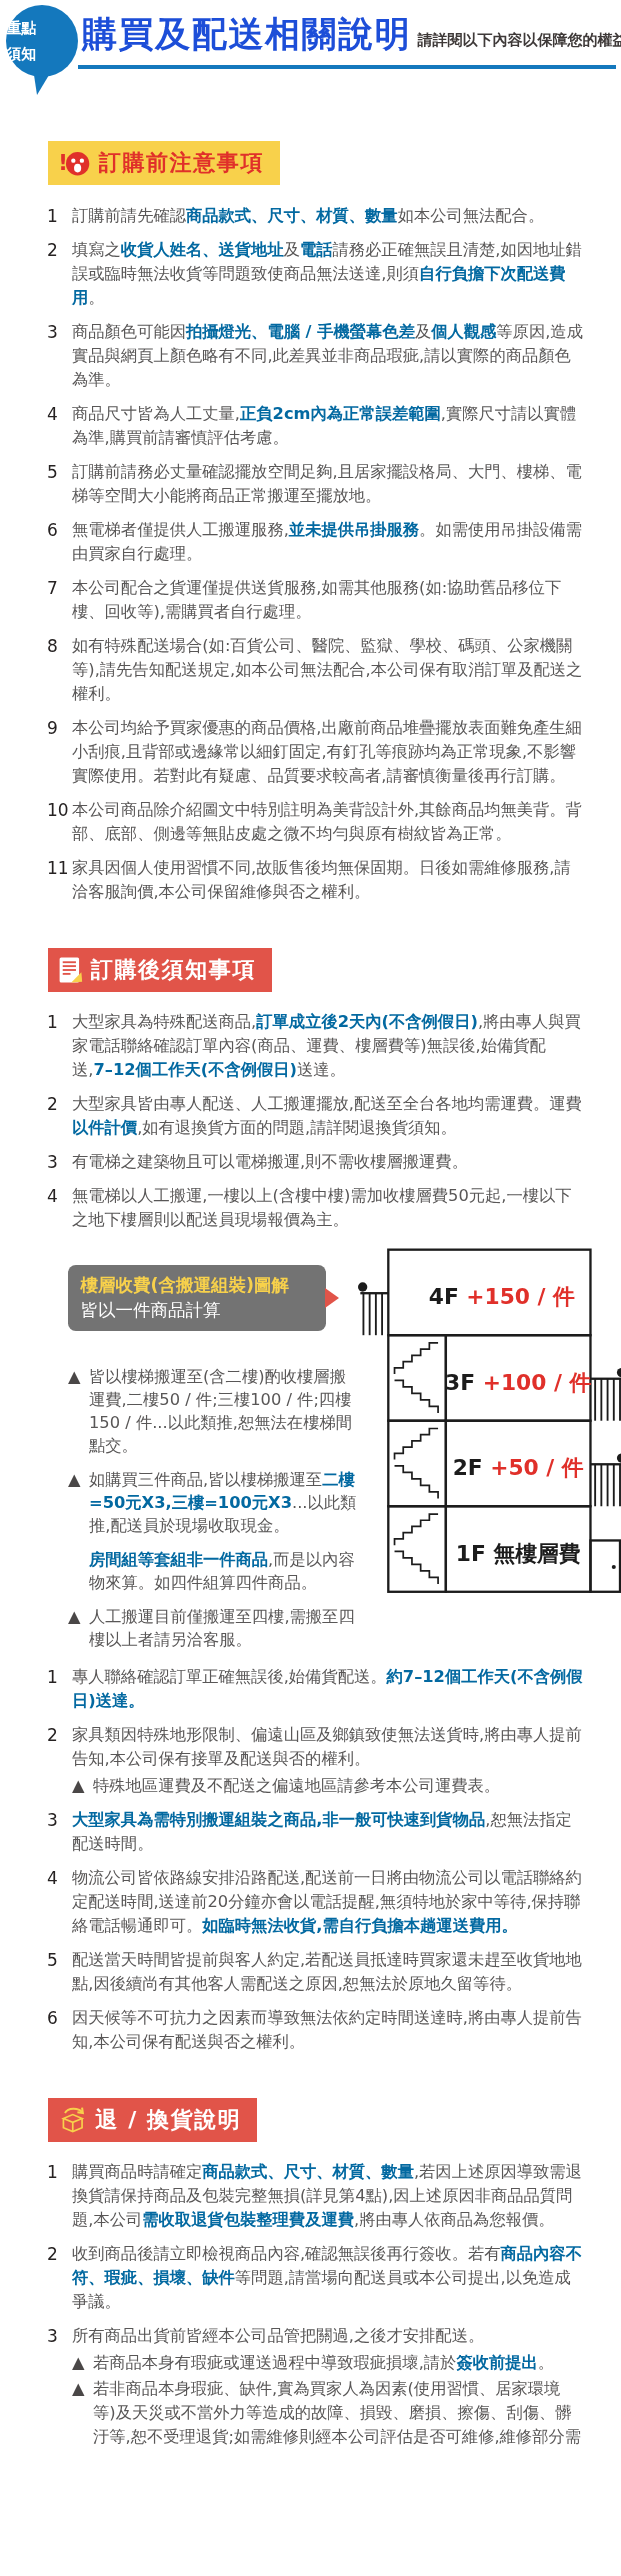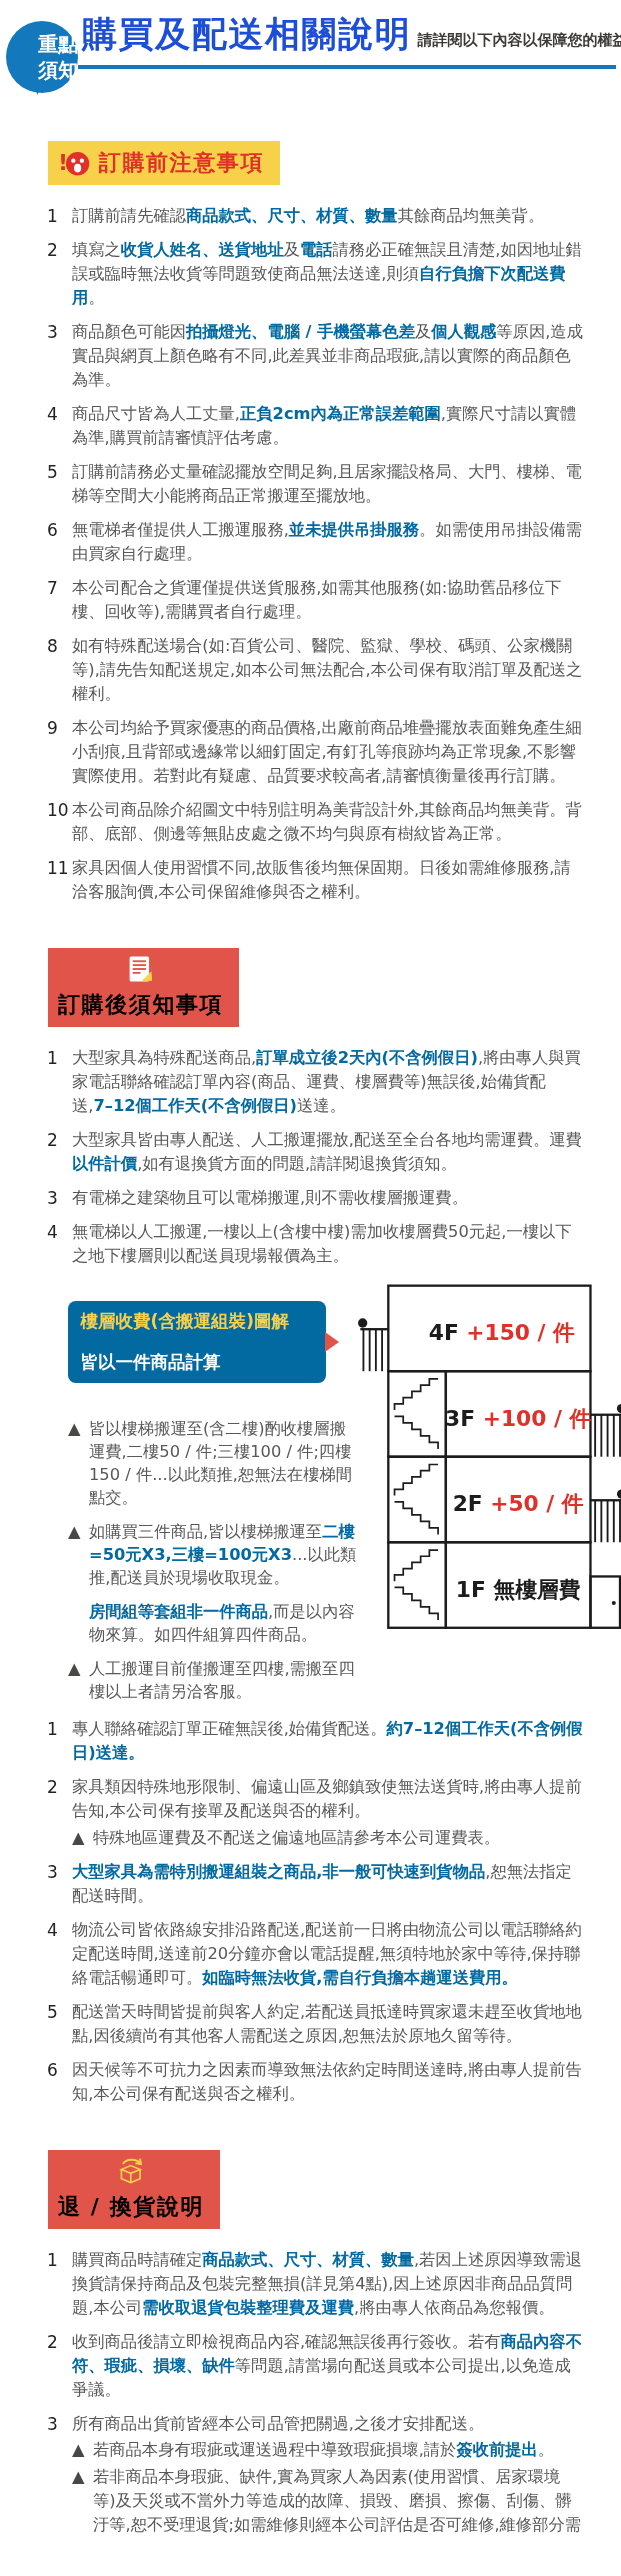--- a/index.html
+++ b/index.html
@@ -1,48 +1,48 @@
 <!DOCTYPE html>
 <html style="font-size:12.4px"><head>
 <meta charset="utf-8">
 <style>
   html,body{margin:0;padding:0;background:#fff;}
   body{font-family:"DejaVu Sans",sans-serif;color:#595757;}
   .page{width:622px;min-height:2576px;margin:0 auto;background:#fff;overflow:hidden;}
   
   .hdr{position:relative;height:107px;}
   .hdr-rule{position:absolute;left:78px;right:6.2px;top:65px;height:3.9px;background:#1478bd;}
-  .balloon{position:absolute;left:6.2px;top:21px;width:72px;height:72px;background:#1478bd;border-radius:50%;
-    color:#fff;font-weight:bold;font-size:20px;line-height:26px;display:flex;flex-direction:column;
-    align-items:flex-end;justify-content:center;z-index:2;}
+  .balloon{position:absolute;left:6.2px;top:5px;width:72px;height:72px;background:#1478bd;border-radius:50%;
+    color:#fff;font-weight:bold;font-size:15px;line-height:26px;display:flex;flex-direction:column;
+    align-items:flex-start;justify-content:center;z-index:2;}
   .balloon-tail{position:absolute;left:34px;top:75px;width:0;height:0;z-index:1;
     border-top:20px solid #1478bd;border-left:3.9px solid transparent;border-right:12.4px solid transparent;}
   .hdr-row{display:flex;align-items:flex-end;margin-left:82px;padding-right:4.7px;padding-top:14px;}
   .hdr-title{color:#1d4ed8;font-weight:bold;font-size:35px;line-height:40px;letter-spacing:1.6px;white-space:nowrap;}
   .hdr-sub{color:#3f3a39;font-weight:bold;font-size:15px;line-height:18.7px;margin-left:6.2px;padding-bottom:3.9px;white-space:nowrap;}
   
   .sec-head{display:inline-flex;align-items:center;gap:7.8px;margin:34px 0 18.7px 48px;
     padding:7px 15.5px 7px 10px;font-size:22px;font-weight:bold;letter-spacing:1.6px;}
   .sec-head.yellow{background:#f8d14b;color:#e0302a;}
-  .sec-head.red{background:#e15449;color:#000000;flex-direction:column;}
+  .sec-head.red{background:#e15449;color:#ffffff;}
   .sec-icon{display:inline-flex;align-items:center;}
   
   .item{display:flex;margin:0 39px 10px 47px;}
   .item .num{flex:0 0 25px;color:#262222;font-size:17px;line-height:24px;}
   .item .txt{flex:1;font-size:16.3px;line-height:24px;}
   .rd{color:#0369a1;font-weight:bold;}
   .sub{padding-left:21px;margin-top:2.3px;}
   .sub .mk{display:inline-block;width:21px;margin-left:-21px;color:#4a4747;}
   .sub.nomark{padding-left:21px;}
   
   .diagram{display:flex;margin:12.4px 14px 3.1px 68px;}
   .dg-left{width:289px;flex:0 0 289px;}
-  .bubble{position:relative;background:#0369a1;border-radius:7.8px;padding:9.3px 12.4px;width:233px;margin-top:20px;}
+  .bubble{position:relative;background:#737373;border-radius:7.8px;padding:9.3px 12.4px;width:233px;margin-top:20px;}
   .bubble .b1{color:#f8d14b;font-weight:bold;font-size:17.5px;line-height:23px;}
-  .bubble .b2{color:#fff;font-weight:bold;font-size:17.5px;line-height:23px;margin-top:18px;}
+  .bubble .b2{color:#fff;font-weight:normal;font-size:17.5px;line-height:23px;margin-top:2px;}
   .bubble-tail{position:absolute;right:-13.2px;top:50%;margin-top:-10px;width:0;height:0;
     border-left:14px solid #e15449;border-top:10px solid transparent;border-bottom:10px solid transparent;}
   .dg-notes{margin-top:34px;font-size:16.3px;line-height:23px;}
   .dg-notes .sub{margin-bottom:11px;}
   .dg-right{flex:1;}
 </style>
 </head>
 <body>
 
 <div class="page">
@@ -67,21 +67,21 @@
               <text x="0" y="27" font-size="27" font-weight="bold" fill="#e0302a">!</text>
               <circle cx="25" cy="19" r="15" fill="#e0302a"></circle>
               <circle cx="19.5" cy="15" r="2.8" fill="#fff"></circle>
               <circle cx="30.5" cy="15" r="2.8" fill="#fff"></circle>
               <ellipse cx="25" cy="24.5" rx="4.6" ry="5.6" fill="#fff"></ellipse>
             </svg>
           </span>
           <span>訂購前注意事項</span>
         </div><div class="item">
           <span class="num">1</span>
-          <div class="txt"><span>訂購前請先確認</span><span class="rd">商品款式、尺寸、材質、數量</span><span>其餘商品均無美背。</span></div>
+          <div class="txt"><span>訂購前請先確認</span><span class="rd">商品款式、尺寸、材質、數量</span><span>如本公司無法配合。</span></div>
         </div><div class="item">
           <span class="num">2</span>
           <div class="txt"><span>填寫之</span><span class="rd">收貨人姓名、送貨地址</span><span>及</span><span class="rd">電話</span><span>請務必正確無誤且清楚,如因地址錯誤或臨時無法收貨等問題致使商品無法送達,則須</span><span class="rd">自行負擔下次配送費用</span><span>。</span></div>
         </div><div class="item">
           <span class="num">3</span>
           <div class="txt"><span>商品顏色可能因</span><span class="rd">拍攝燈光、電腦 / 手機螢幕色差</span><span>及</span><span class="rd">個人觀感</span><span>等原因,造成實品與網頁上顏色略有不同,此差異並非商品瑕疵,請以實際的商品顏色為準。</span></div>
         </div><div class="item">
           <span class="num">4</span>
           <div class="txt"><span>商品尺寸皆為人工丈量,</span><span class="rd">正負2cm內為正常誤差範圍</span><span>,實際尺寸請以實體為準,購買前請審慎評估考慮。</span></div>
         </div><div class="item">

